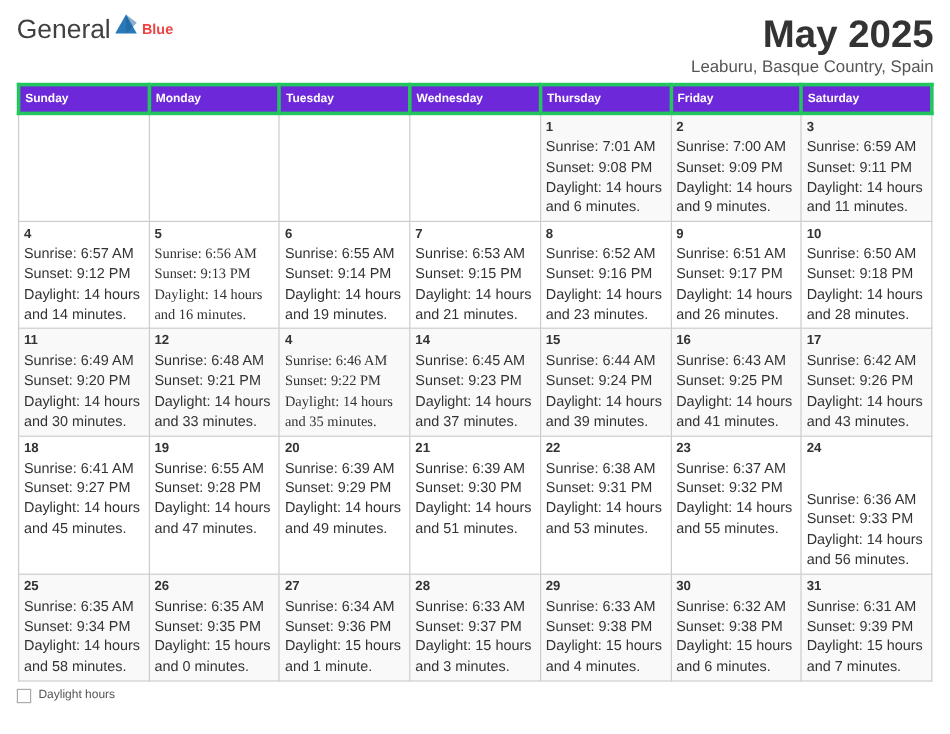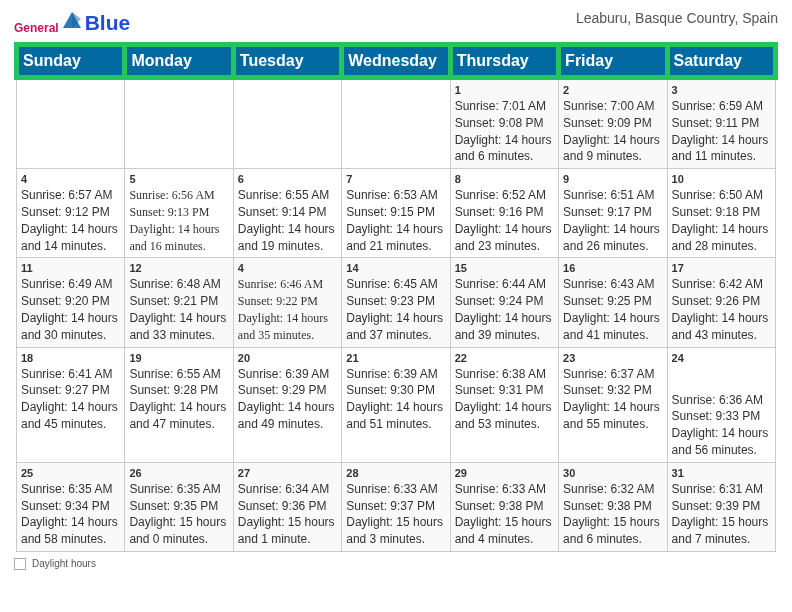--- a/index.html
+++ b/index.html
@@ -20,28 +20,28 @@
       display: flex;
       justify-content: space-between;
       align-items: flex-start;
       margin-bottom: 6px;
     }
     .logo {
       display: flex;
       align-items: center;
     }
     .logo-text-general {
+      font-size: 22px;
+      font-weight: normal;
+      color: #404040;
+    }
+    .logo-text-blue {
       font-size: 12px;
       font-weight: bold;
-      color: #be185d;
-    }
-    .logo-text-blue {
-      font-size: 21px;
-      font-weight: bold;
-      color: #1d4ed8;
+      color: #ef4444;
     }
     .logo-icon {
       width: 22px;
       height: 22px;
       margin-left: 2px;
     }
     .title-block {
       text-align: right;
     }
     .main-title {
@@ -53,27 +53,27 @@
       font-size: 14px;
       color: #555;
     }
     .calendar {
       width: 100%;
       border-collapse: collapse;
       border: 1px solid #ccc;
       table-layout: fixed;
     }
     .calendar thead tr th {
-      background: #0369a1;
+      background: #6d28d9;
       color: #fff;
-      font-size: 16px;
+      font-size: 10px;
       font-weight: bold;
       padding: 5px 4px;
       text-align: left;
-      border: 5px solid #22c55e;
+      border: 3px solid #22c55e;
     }
     .calendar tbody tr td {
       border: 1px solid #ccc;
       vertical-align: top;
       padding: 4px 4px 3px 4px;
       font-size: 9.5px;
       color: #333;
       height: 80px;
       background: #fff;
     }
@@ -119,20 +119,21 @@
     <div class="logo">
       <div>
         <span class="logo-text-general">General</span><svg class="logo-icon" viewBox="0 0 22 22">
             <polygon points="11,2 20,18 2,18" fill="#2979b8"></polygon>
             <polygon points="11,2 20,9 11,18" fill="#1a5f9e" opacity="0.5"></polygon>
           </svg>
       </div>
       <span class="logo-text-blue" style="margin-left:2px">Blue</span>
     </div>
     <div class="title-block">
+      <div class="main-title">May 2025</div>
       <div class="subtitle">Leaburu, Basque Country, Spain</div>
     </div>
   </div>
 
   <table class="calendar">
     <thead>
       <tr>
       <th>Sunday</th>
           <th>Monday</th>
           <th>Tuesday</th>

